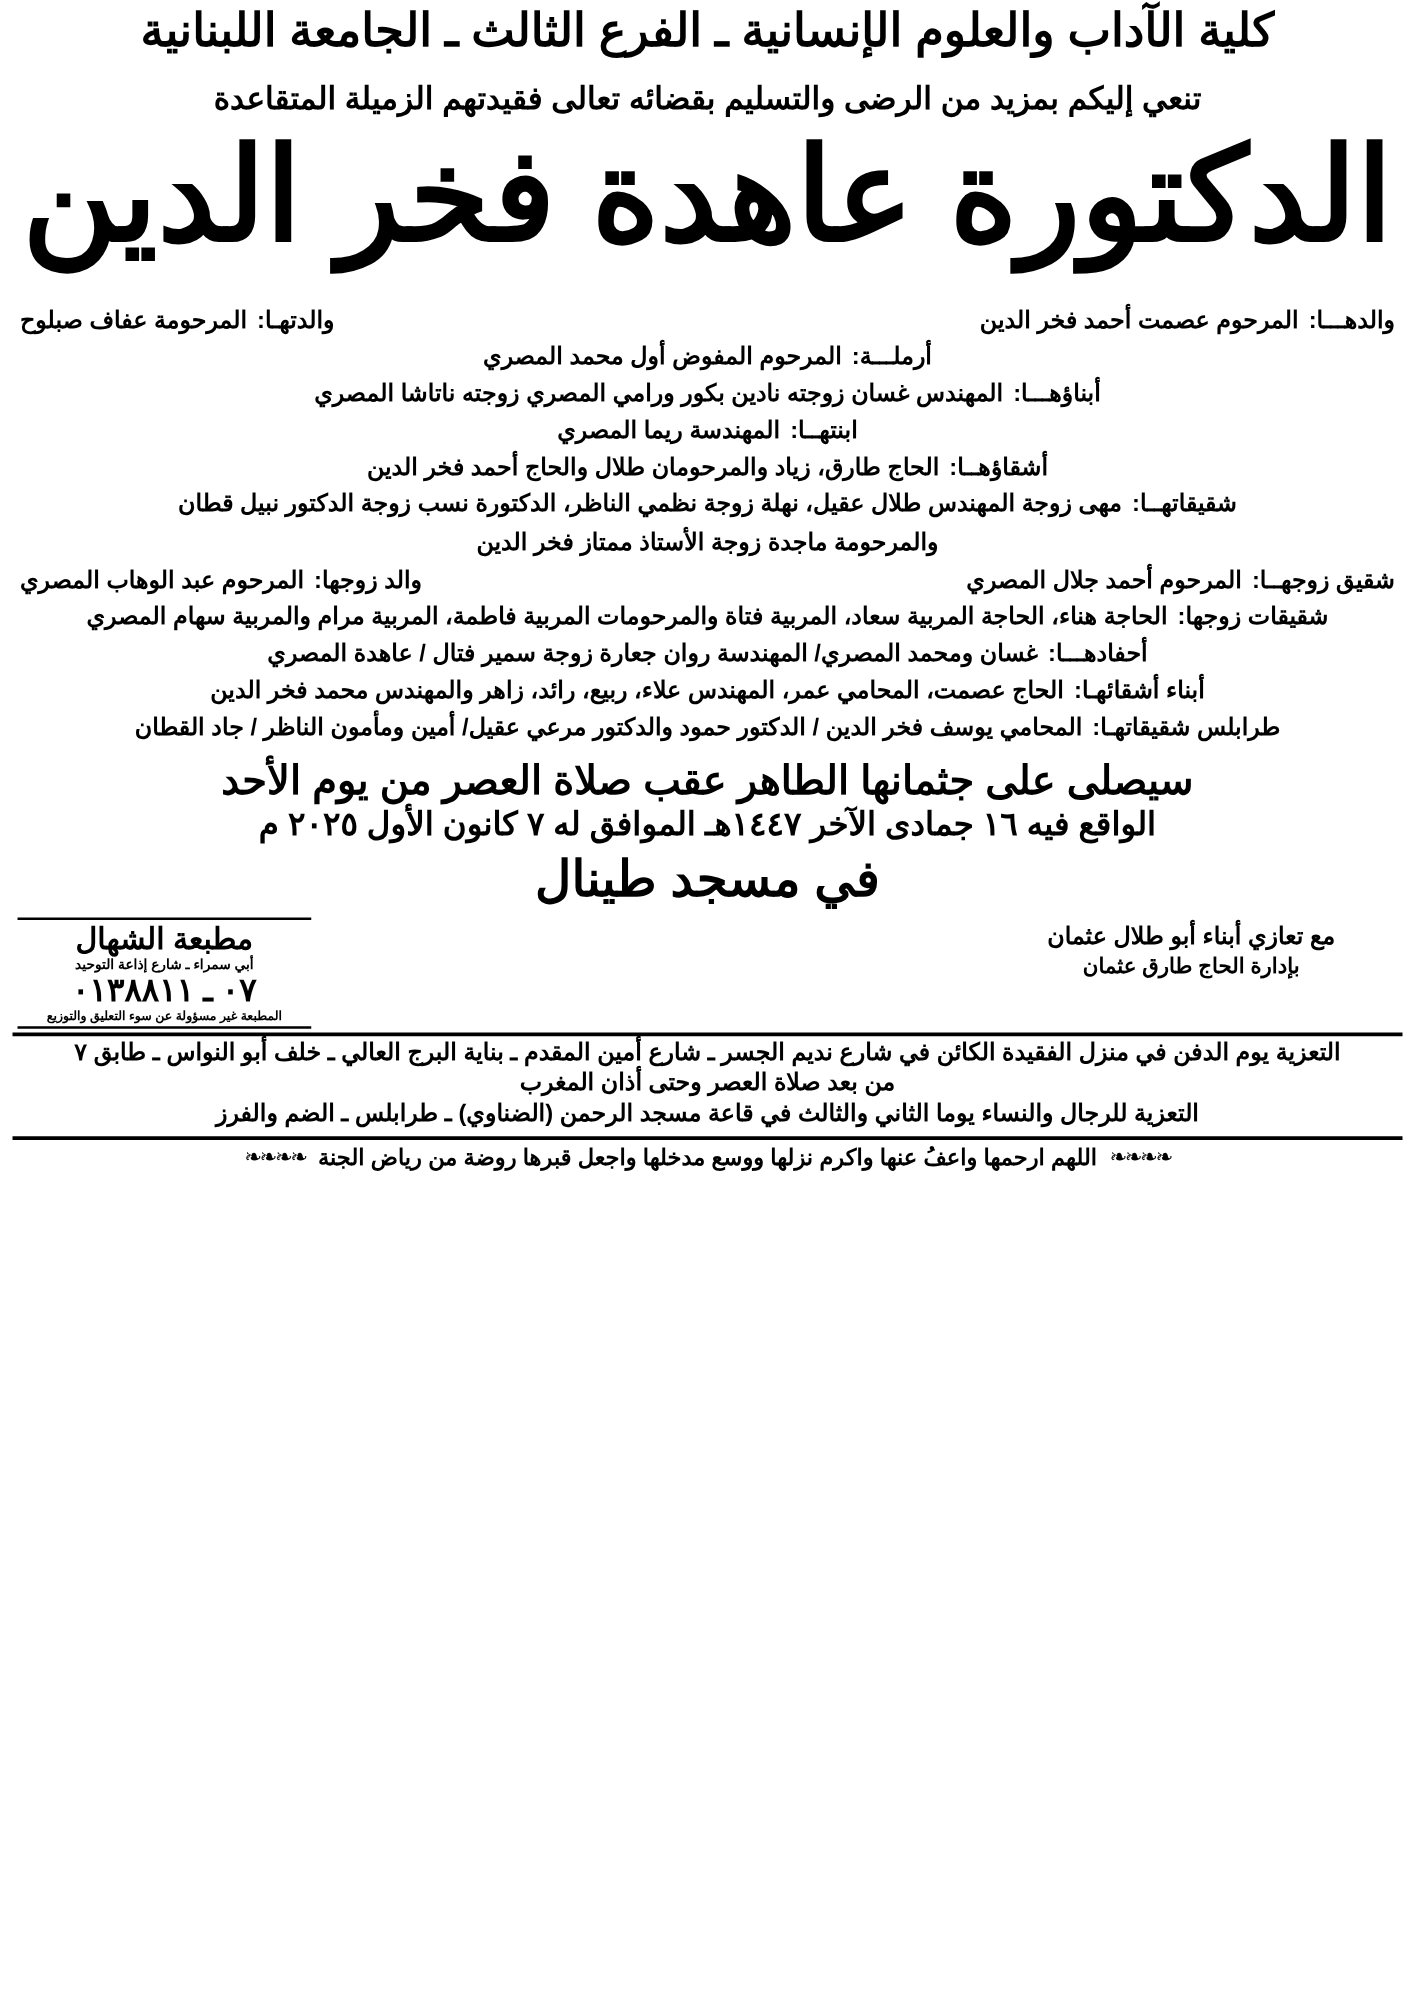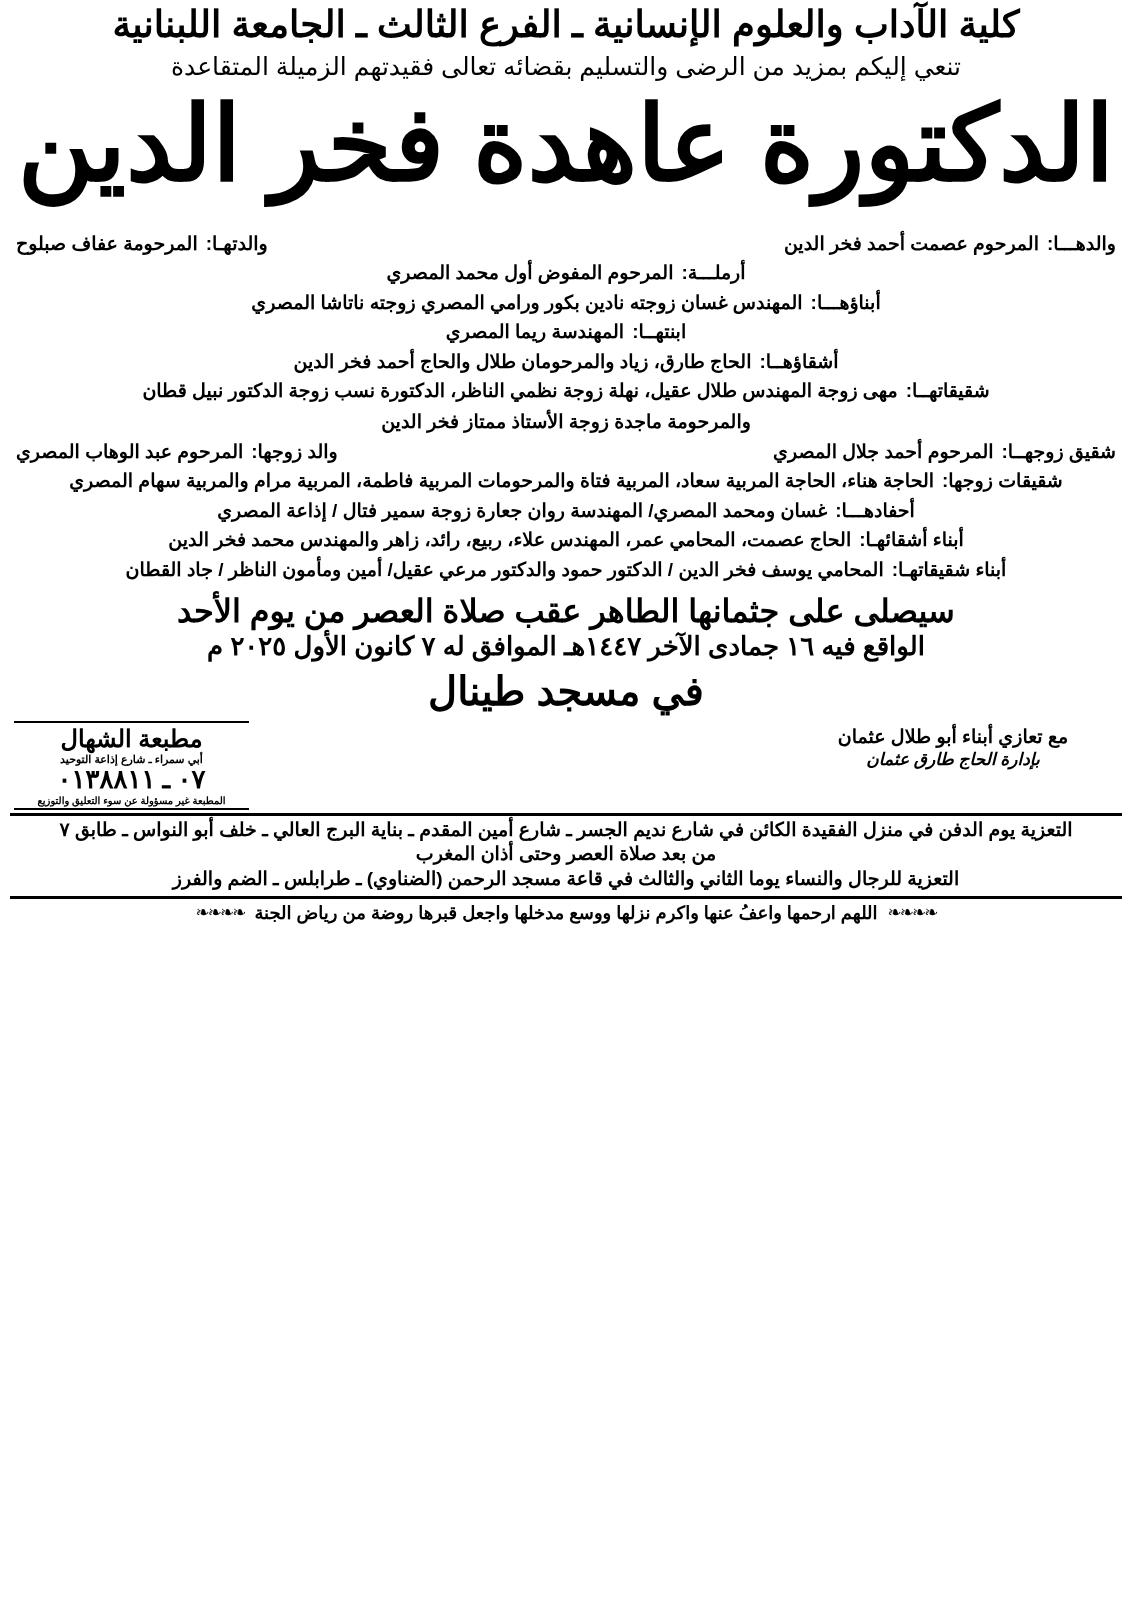--- a/index.html
+++ b/index.html
@@ -26,23 +26,23 @@
   .institution {
     text-align: center;
     font-weight: bold;
     font-size: 37px;
     line-height: 1.05;
     letter-spacing: -0.5px;
     white-space: nowrap;
   }
   .condolence-line {
     text-align: center;
-    font-weight: normal;
+    font-weight: bold;
     font-size: 25px;
-    margin-top: 8px;
+    margin-top: 21px;
     line-height: 1.1;
     white-space: nowrap;
   }
   .deceased-name {
     text-align: center;
     font-weight: bold;
     font-size: 104px;
     line-height: 1.12;
     margin-top: 6px;
     letter-spacing: -2px;
@@ -181,21 +181,20 @@
   }
   .contact-line1 {
     font-weight: bold;
     font-size: 19px;
     white-space: nowrap;
   }
   .contact-line2 {
     font-weight: bold;
     font-size: 17px;
     white-space: nowrap;
-    font-style: italic;
   }
   .contact-phones {
     font-weight: bold;
     font-size: 22px;
     letter-spacing: 0.5px;
     white-space: nowrap;
   }
   
   .footer-rule {
     border-top: 3px solid #000;
@@ -290,30 +289,30 @@
       </div>
     </div>
 
     <div class="rel-row center">
       <span class="rel-label">شقيقات زوجها</span>
       <span class="rel-value">الحاجة هناء، الحاجة المربية سعاد، المربية فتاة والمرحومات المربية فاطمة، المربية مرام والمربية سهام المصري</span>
     </div>
 
     <div class="rel-row center">
       <span class="rel-label">أحفادهـــا</span>
-      <span class="rel-value">غسان ومحمد المصري/ المهندسة روان جعارة زوجة سمير فتال / إذاعة المصري</span>
+      <span class="rel-value">غسان ومحمد المصري/ المهندسة روان جعارة زوجة سمير فتال / عاهدة المصري</span>
     </div>
 
     <div class="rel-row center">
       <span class="rel-label">أبناء أشقائهـا</span>
       <span class="rel-value">الحاج عصمت، المحامي عمر، المهندس علاء، ربيع، رائد، زاهر والمهندس محمد فخر الدين</span>
     </div>
 
     <div class="rel-row center">
-      <span class="rel-label">أبناء شقيقاتهـا</span>
+      <span class="rel-label">طرابلس شقيقاتهـا</span>
       <span class="rel-value">المحامي يوسف فخر الدين / الدكتور حمود والدكتور مرعي عقيل/ أمين ومأمون الناظر / جاد القطان</span>
     </div>
 
   </div>
 
   <div class="funeral">
     <div class="funeral-line1">سيصلى على جثمانها الطاهر عقب صلاة العصر من يوم الأحد</div>
     <div class="funeral-line2">الواقع فيه ١٦ جمادى الآخر ١٤٤٧هـ  الموافق له ٧ كانون الأول ٢٠٢٥ م</div>
     <div class="mosque">في مسجد طينال</div>
   </div>

